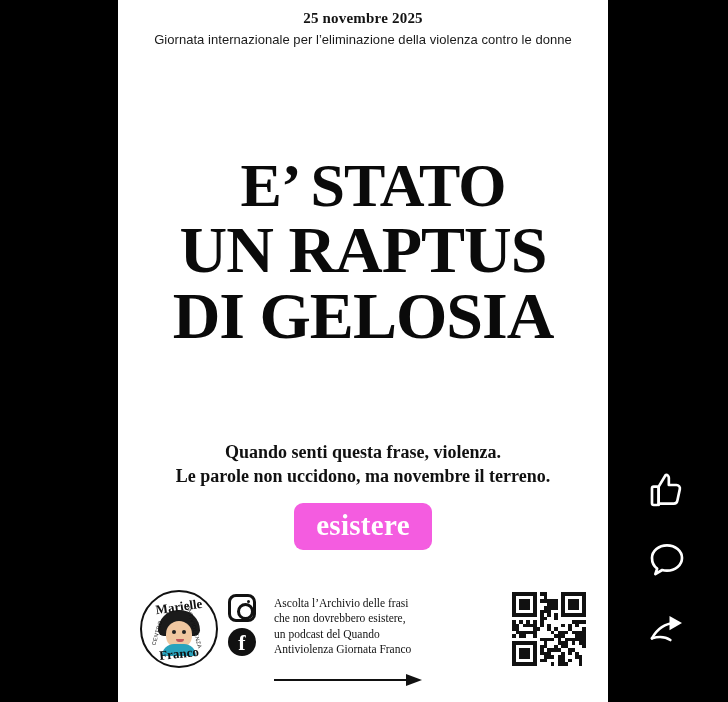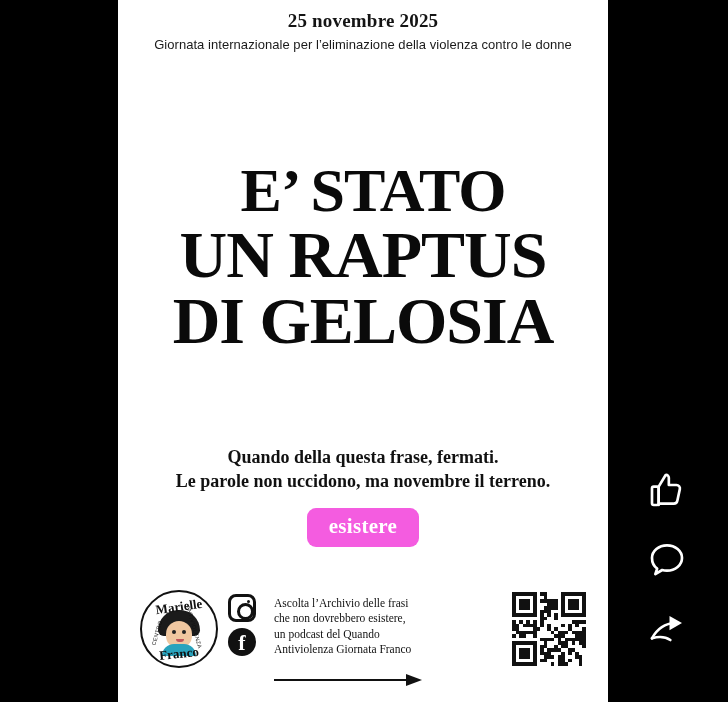--- a/index.html
+++ b/index.html
@@ -25,21 +25,21 @@
     overflow: hidden;
   }
 
   .header {
     padding-top: 10px;
     text-align: center;
   }
   .header-date {
     font-family: "Liberation Serif", serif;
     font-weight: bold;
-    font-size: 19px;
+    font-size: 15px;
     color: #141414;
     letter-spacing: .2px;
   }
   .header-sub {
     margin-top: 5px;
     font-family: Liberation Sans, sans-serif;
     font-size: 13px;
     color: #1a1a1a;
     letter-spacing: .05px;
     white-space: nowrap;
@@ -68,21 +68,21 @@
     line-height: 1.32;
   }
   .tagline .t2 { font-weight: bold; }
 
   .pill-wrap { margin-top: 14px; text-align: center; }
   .pill {
     display: inline-block;
     background: #f45ce0;
     color: #ffffff;
     font-family: "Liberation Serif", serif;
-    font-size: 21px;
+    font-size: 29px;
     font-weight: bold;
     padding: 6px 22px 8px;
     border-radius: 9px;
     letter-spacing: .3px;
   }
 
   
   .footer {
     position: absolute;
     left: 0; right: 0; bottom: 6px;
@@ -268,21 +268,21 @@
       <div class="header-sub">Giornata internazionale per l’eliminazione della violenza contro le donne</div>
     </div>
 
     <div class="headline">
       <span class="l1">E’ STATO</span>
       <span class="l2">UN RAPTUS</span>
       <span class="l3">DI GELOSIA</span>
     </div>
 
     <div class="tagline">
-      <div class="t1">Quando della questa frase, fermati.</div>
+      <div class="t1">Quando senti questa frase, violenza.</div>
       <div class="t2">Le parole non uccidono, ma novembre il terreno.</div>
     </div>
 
     <div class="pill-wrap">
       <span class="pill">esistere</span>
     </div>
 
     <div class="footer">
 
       <div class="logo">

